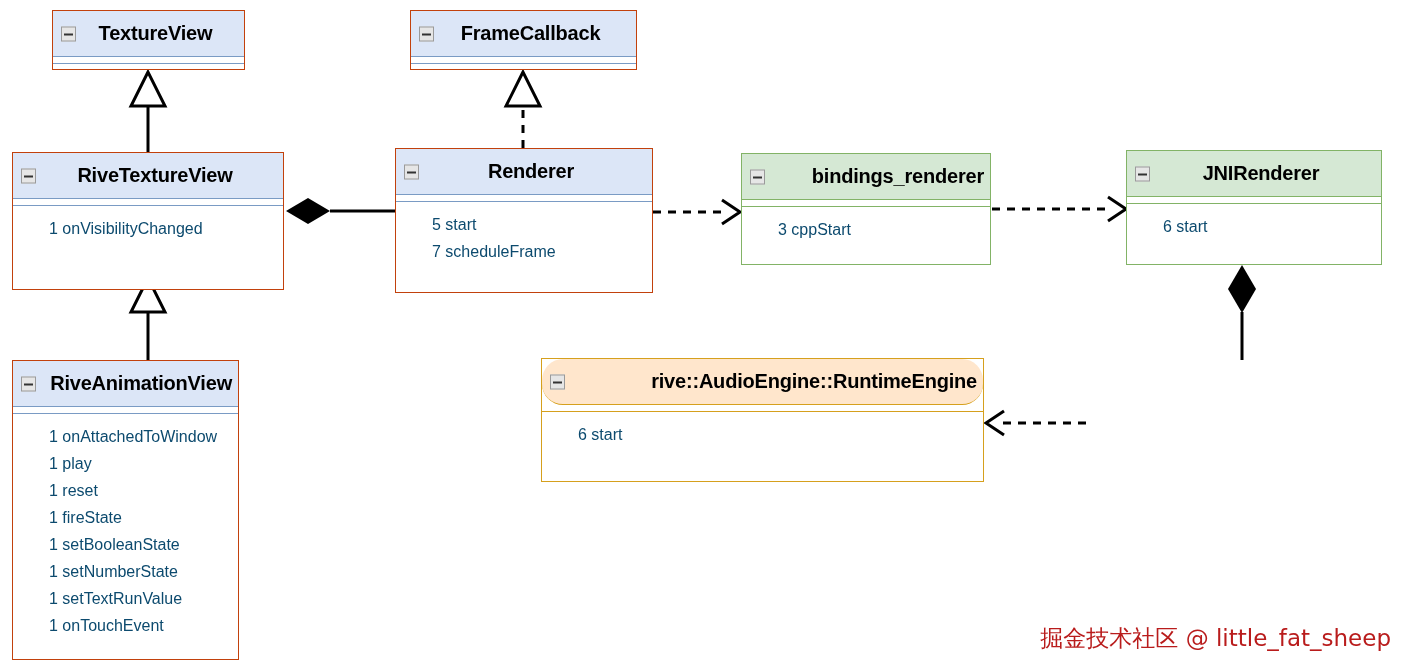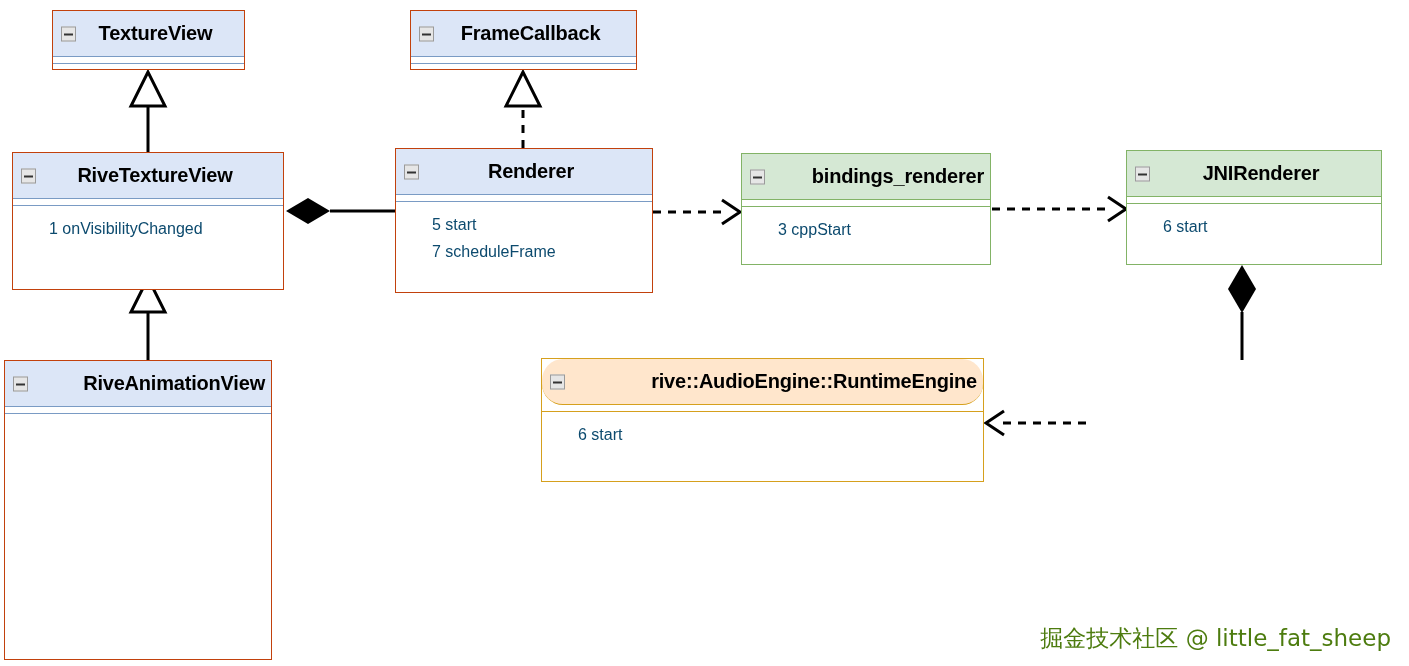--- a/index.html
+++ b/index.html
@@ -104,21 +104,21 @@
     height: 666px;
     z-index: 1;
     pointer-events: none;
   }
   
   .watermark {
     position: absolute;
     right: 18px;
     bottom: 12px;
     font-size: 23px;
-    color: #4d7c0f;
+    color: #b91c1c;
     white-space: nowrap;
     font-family: "DejaVu Sans", "Liberation Sans", sans-serif;
     z-index: 9;
   }
 </style>
 </head>
 <body>
 
 <div id="canvas">
 
@@ -219,26 +219,36 @@
     <div class="hdr">
       <span class="collapse-icon"></span>
       <span class="title">JNIRenderer</span>
     </div>
     <div class="sep"></div>
     <div class="body">
       <div class="member">6 start</div>
     </div>
   </div>
 
-  <div class="uml-box" style="left:4px; top:360px; width:268px; height:300px;">
+  <div class="uml-box" style="left:12px; top:360px; width:227px; height:300px;">
     <div class="hdr left">
       <span class="collapse-icon"></span>
       <span class="title">RiveAnimationView</span>
     </div>
     <div class="sep"></div>
+    <div class="body">
+      <div class="member">1 onAttachedToWindow</div>
+      <div class="member">1 play</div>
+      <div class="member">1 reset</div>
+      <div class="member">1 fireState</div>
+      <div class="member">1 setBooleanState</div>
+      <div class="member">1 setNumberState</div>
+      <div class="member">1 setTextRunValue</div>
+      <div class="member">1 onTouchEvent</div>
+    </div>
   </div>
 
   <div class="uml-box orange" style="left:541px; top:358px; width:443px; height:124px;">
     <div class="hdr left">
       <span class="collapse-icon"></span>
       <span class="title">rive::AudioEngine::RuntimeEngine</span>
     </div>
     <div class="sep"></div>
     <div class="body">
       <div class="member">6 start</div>

